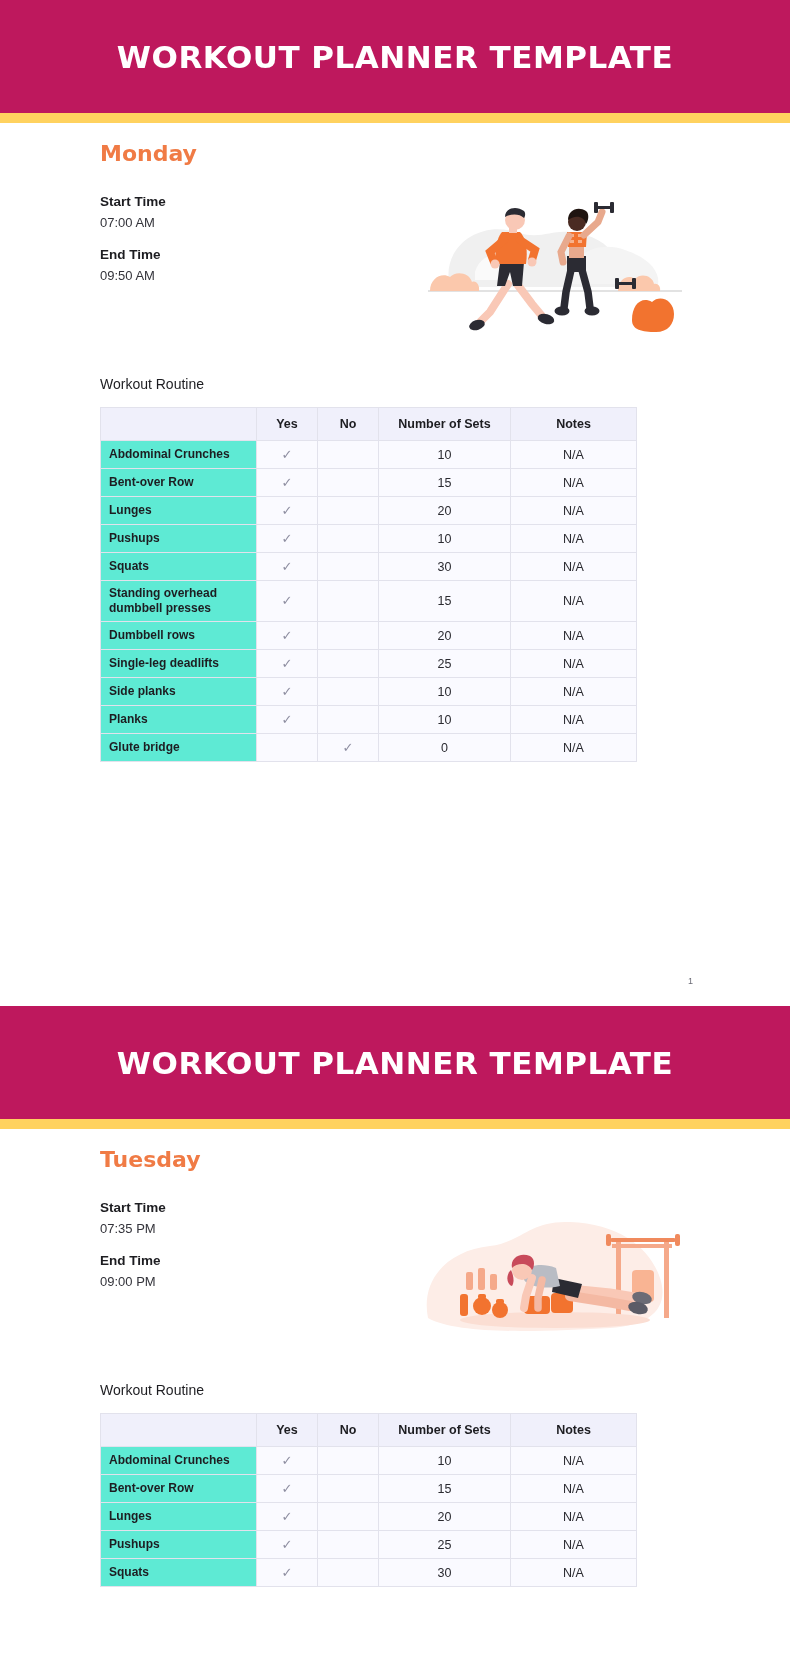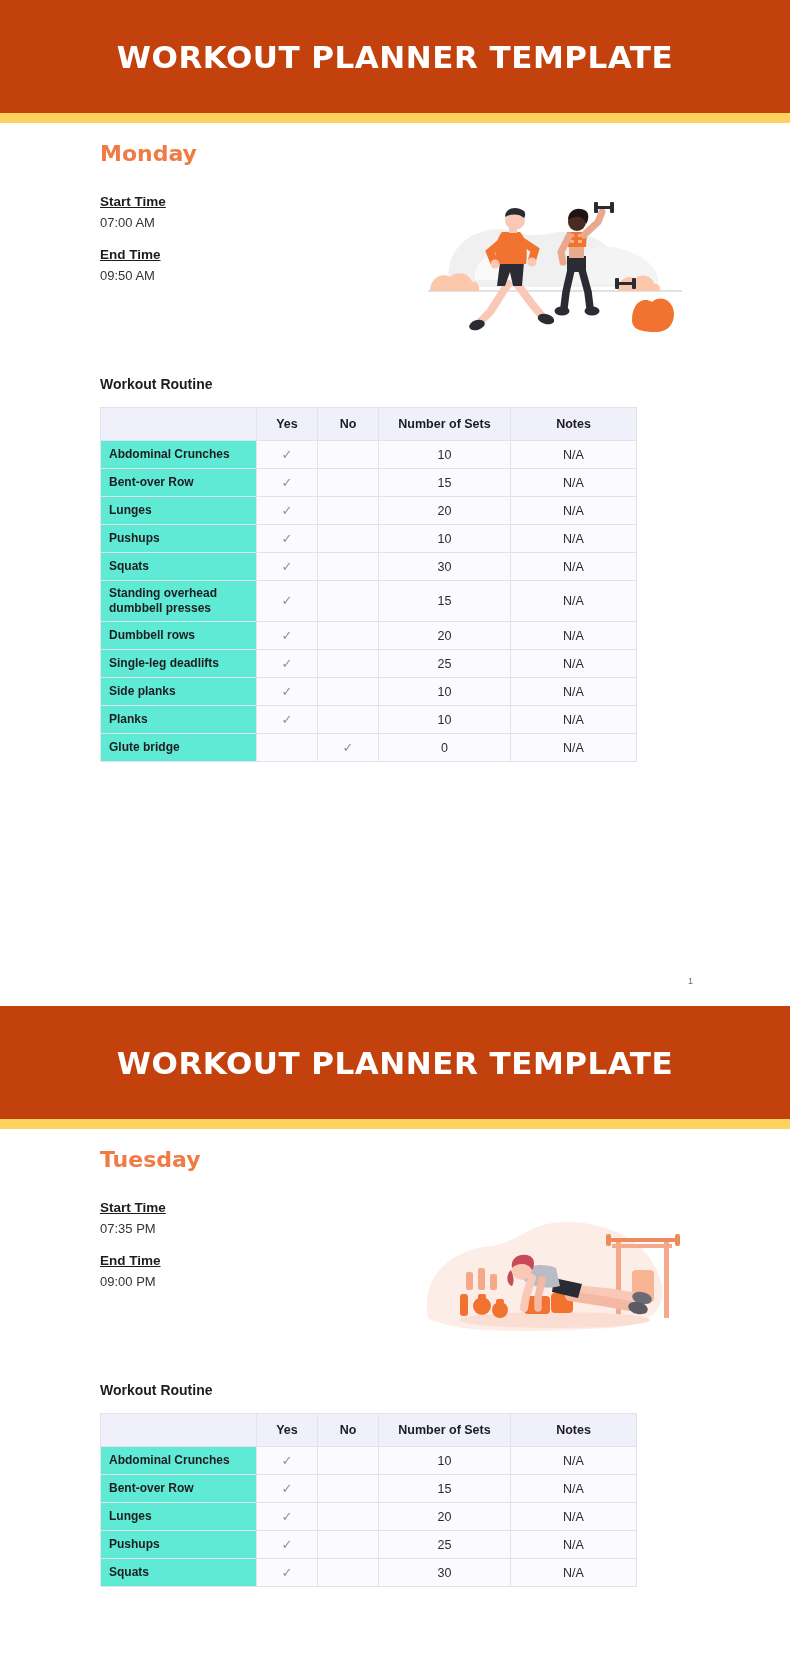--- a/index.html
+++ b/index.html
@@ -9,21 +9,21 @@
     font-family: "Liberation Sans", sans-serif;
   }
   body { width: 790px; height: 1677px; overflow: hidden; position: relative; }
 
   .page { width: 790px; position: relative; background: #ffffff; }
 
   
   .banner {
     width: 100%;
     height: 113px;
-    background: #c2410c;
+    background: #be185d;
     display: flex;
     align-items: center;
     justify-content: center;
   }
   .banner-title {
     color: #ffffff;
     font-size: 31px;
     font-weight: bold;
     letter-spacing: 0.5px;
     text-align: center;
@@ -43,39 +43,38 @@
     font-weight: bold;
     font-family: "DejaVu Sans", sans-serif;
     margin-bottom: 26px;
   }
 
   .time-label {
     font-size: 13.5px;
     font-weight: bold;
     color: #1d1d21;
     margin-bottom: 5px;
-    text-decoration: underline;
   }
   .time-value {
     font-size: 13px;
     color: #33333a;
     margin-bottom: 17px;
     margin-top: 6px;
   }
   .time-value:last-child { margin-bottom: 0; }
 
   
   .day-row { display: flex; align-items: flex-start; justify-content: space-between; }
   .times-col { width: 240px; padding-top: 2px; }
   .illus-col { width: 270px; height: 150px; position: relative; flex: 0 0 auto; }
   .illus-col svg { display: block; width: 100%; height: 100%; }
 
   .routine-title {
     font-size: 14px;
-    font-weight: bold;
+    font-weight: normal;
     color: #1d1d21;
     margin-top: 34px;
     margin-bottom: 15px;
   }
 
   
   table.routine {
     width: 536px;
     border-collapse: collapse;
     table-layout: fixed;

